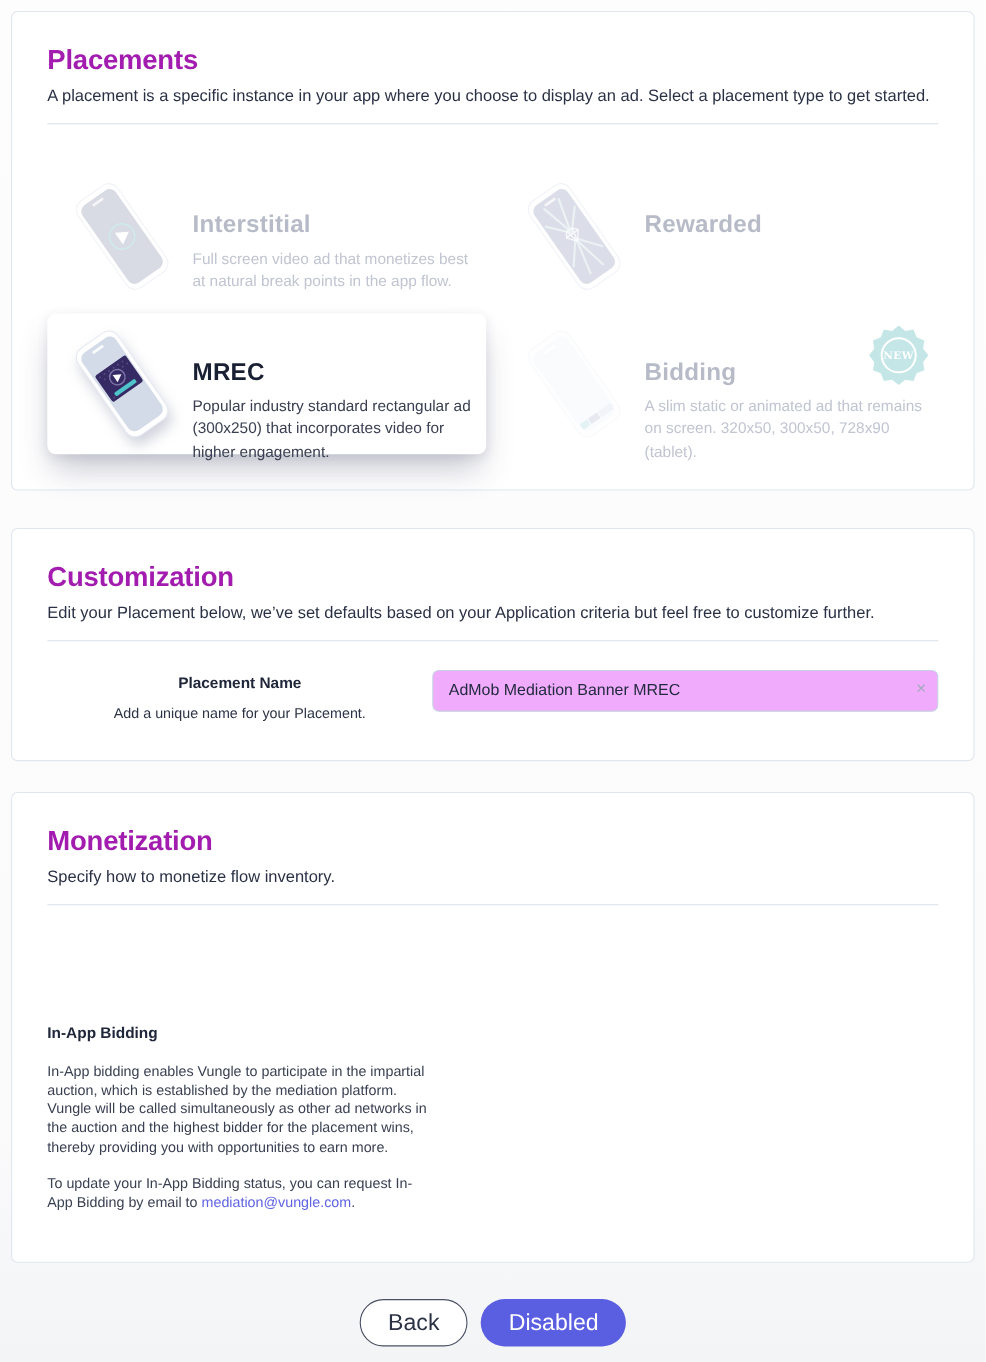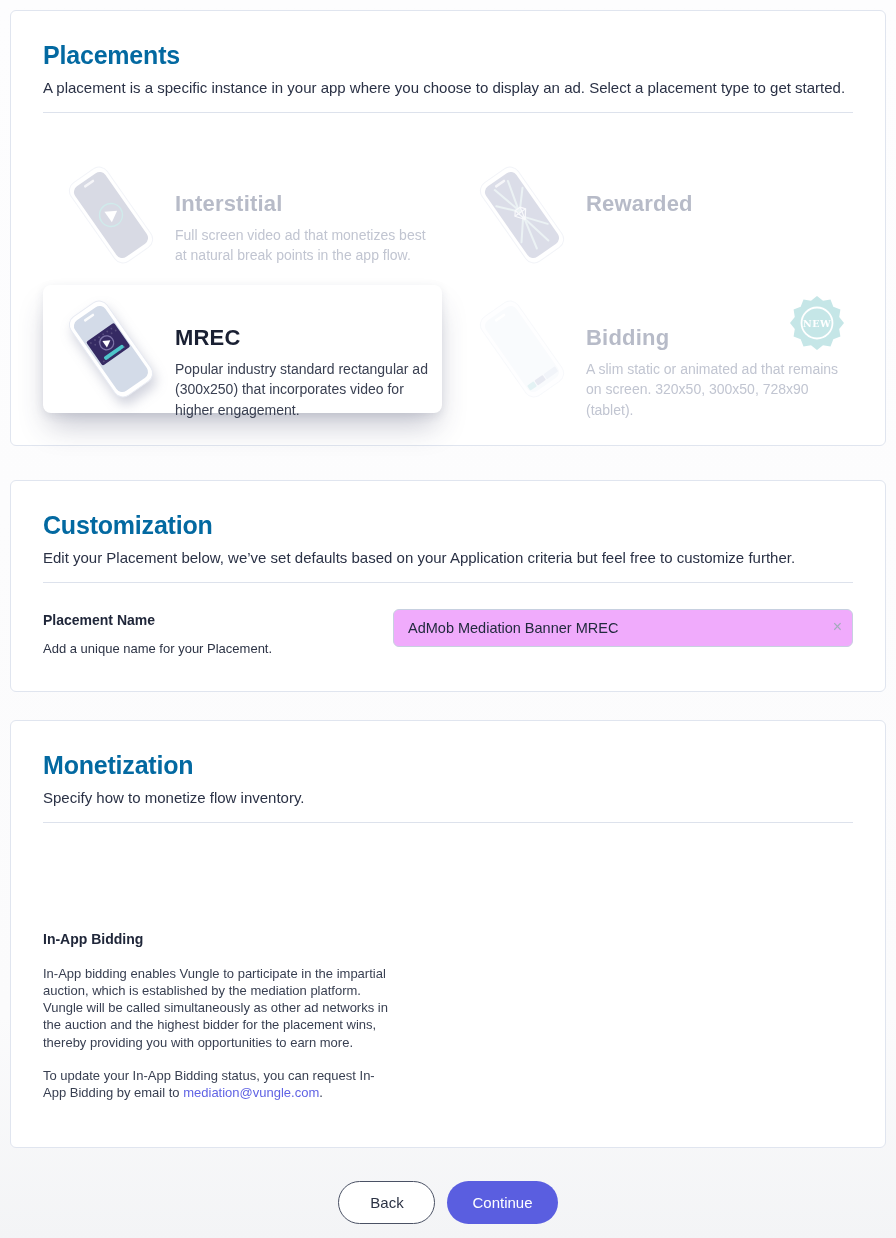--- a/index.html
+++ b/index.html
@@ -10,21 +10,21 @@
     background:linear-gradient(180deg,#fdfdfe 0%, #fbfbfc 82%, #f3f4f6 100%);
     padding-top:10px;
     overflow:hidden;
   }
   .card {
     width:876px; margin:0 10px; background:#fff;
     border:1px solid #e0e5ef; border-radius:6px;
   }
   .card-title {
     margin:30px 32px 0; font-size:25px; font-weight:700;
-    color:#0369a1; letter-spacing:-0.2px;
+    color:#a21caf; letter-spacing:-0.2px;
   }
   .card-sub { margin:9px 32px 0; font-size:15px; color:#2a3145; }
   .divider { margin:16px 32px 0; border-top:1px solid #dde2ec; }
 
   
   #placements-card { height:436px; overflow:visible; }
   .type-grid {
     display:grid; grid-template-columns:1fr 1fr; gap:6px 12px;
     margin:38px 32px 0;
   }
@@ -45,21 +45,21 @@
     box-shadow:0 18px 30px -6px rgba(50,55,90,.28), 0 3px 10px rgba(50,55,90,.10);
   }
   .type-tile.selected .tile-title { color:#1a2033; }
   .type-tile.selected .tile-desc  { color:#3a4052; }
   .type-tile.selected .tile-phone svg { filter:drop-shadow(3px 7px 6px rgba(70,80,120,.25)); }
   .new-badge { position:absolute; right:8px; top:10px; width:56px; height:56px; }
 
   
   #customization-card { height:212px; margin-top:34px; }
   .form-row { display:flex; margin:26px 32px 0; align-items:flex-start; }
-  .form-label-col { width:350px; padding-top:3px; }
+  .form-label-col { width:350px; padding-top:3px;text-align:center; }
   .field-label { font-size:14px; font-weight:700; color:#20273a; }
   .field-helper { margin-top:13px; font-size:13px; color:#2c3345; }
   .input-wrap { flex:1; position:relative; }
   .text-input {
     width:100%; height:38px; border:1px solid #c7d0e0; border-radius:6px;
     padding:0 34px 0 14px; font-size:14.5px; color:#222a3e;
     font-family:"Liberation Sans", sans-serif; background:#f0abfc; outline:none;
   }
   .clear-x {
     position:absolute; right:11px; top:8px; font-size:16px; color:#a3abbc;
@@ -86,21 +86,21 @@
   .help-icon {
     margin-left:11px; width:15px; height:15px; border:1px solid #98a0b2;
     border-radius:50%; color:#98a0b2; font-size:10px; line-height:13px;
     text-align:center; cursor:pointer; flex:none;
   }
 
   
   .footer { display:flex; justify-content:center; gap:12px; margin-top:33px; }
   .btn {
     height:43px; min-width:97px; padding:16px 25px; border-radius:22px;
-    font-size:15px; display:flex; align-items:center; justify-content:center;
+    font-size:21px; display:flex; align-items:center; justify-content:center;
     cursor:pointer; font-family:"Liberation Sans", sans-serif;
   }
   .btn-back { background:#fff; border:1px solid #4a5164; color:#2b3244; }
   .btn-continue { background:#5a5ee0; border:none; color:#fff; font-weight:500; }
 </style>
 </head>
 <body>
 
 <section class="card" id="placements-card">
   <h1 class="card-title">Placements</h1>
@@ -251,14 +251,14 @@
     <div class="bidding-left">
       <div class="field-label">In-App Bidding</div>
       <p class="bidding-para">In-App bidding enables Vungle to participate in the impartial auction, which is established by the mediation platform. Vungle will be called simultaneously as other ad networks in the auction and the highest bidder for the placement wins, thereby providing you with opportunities to earn more.</p>
       <p class="bidding-para"><span>To update your In-App Bidding status, you can request In-App Bidding by email to </span><a class="email-link">mediation@vungle.com</a><span>.</span></p>
     </div>
   </div>
 </section>
 
 <div class="footer">
   <button class="btn btn-back">Back</button>
-  <button class="btn btn-continue">Continue</button>
+  <button class="btn btn-continue">Disabled</button>
 </div>
 
 </body></html>

